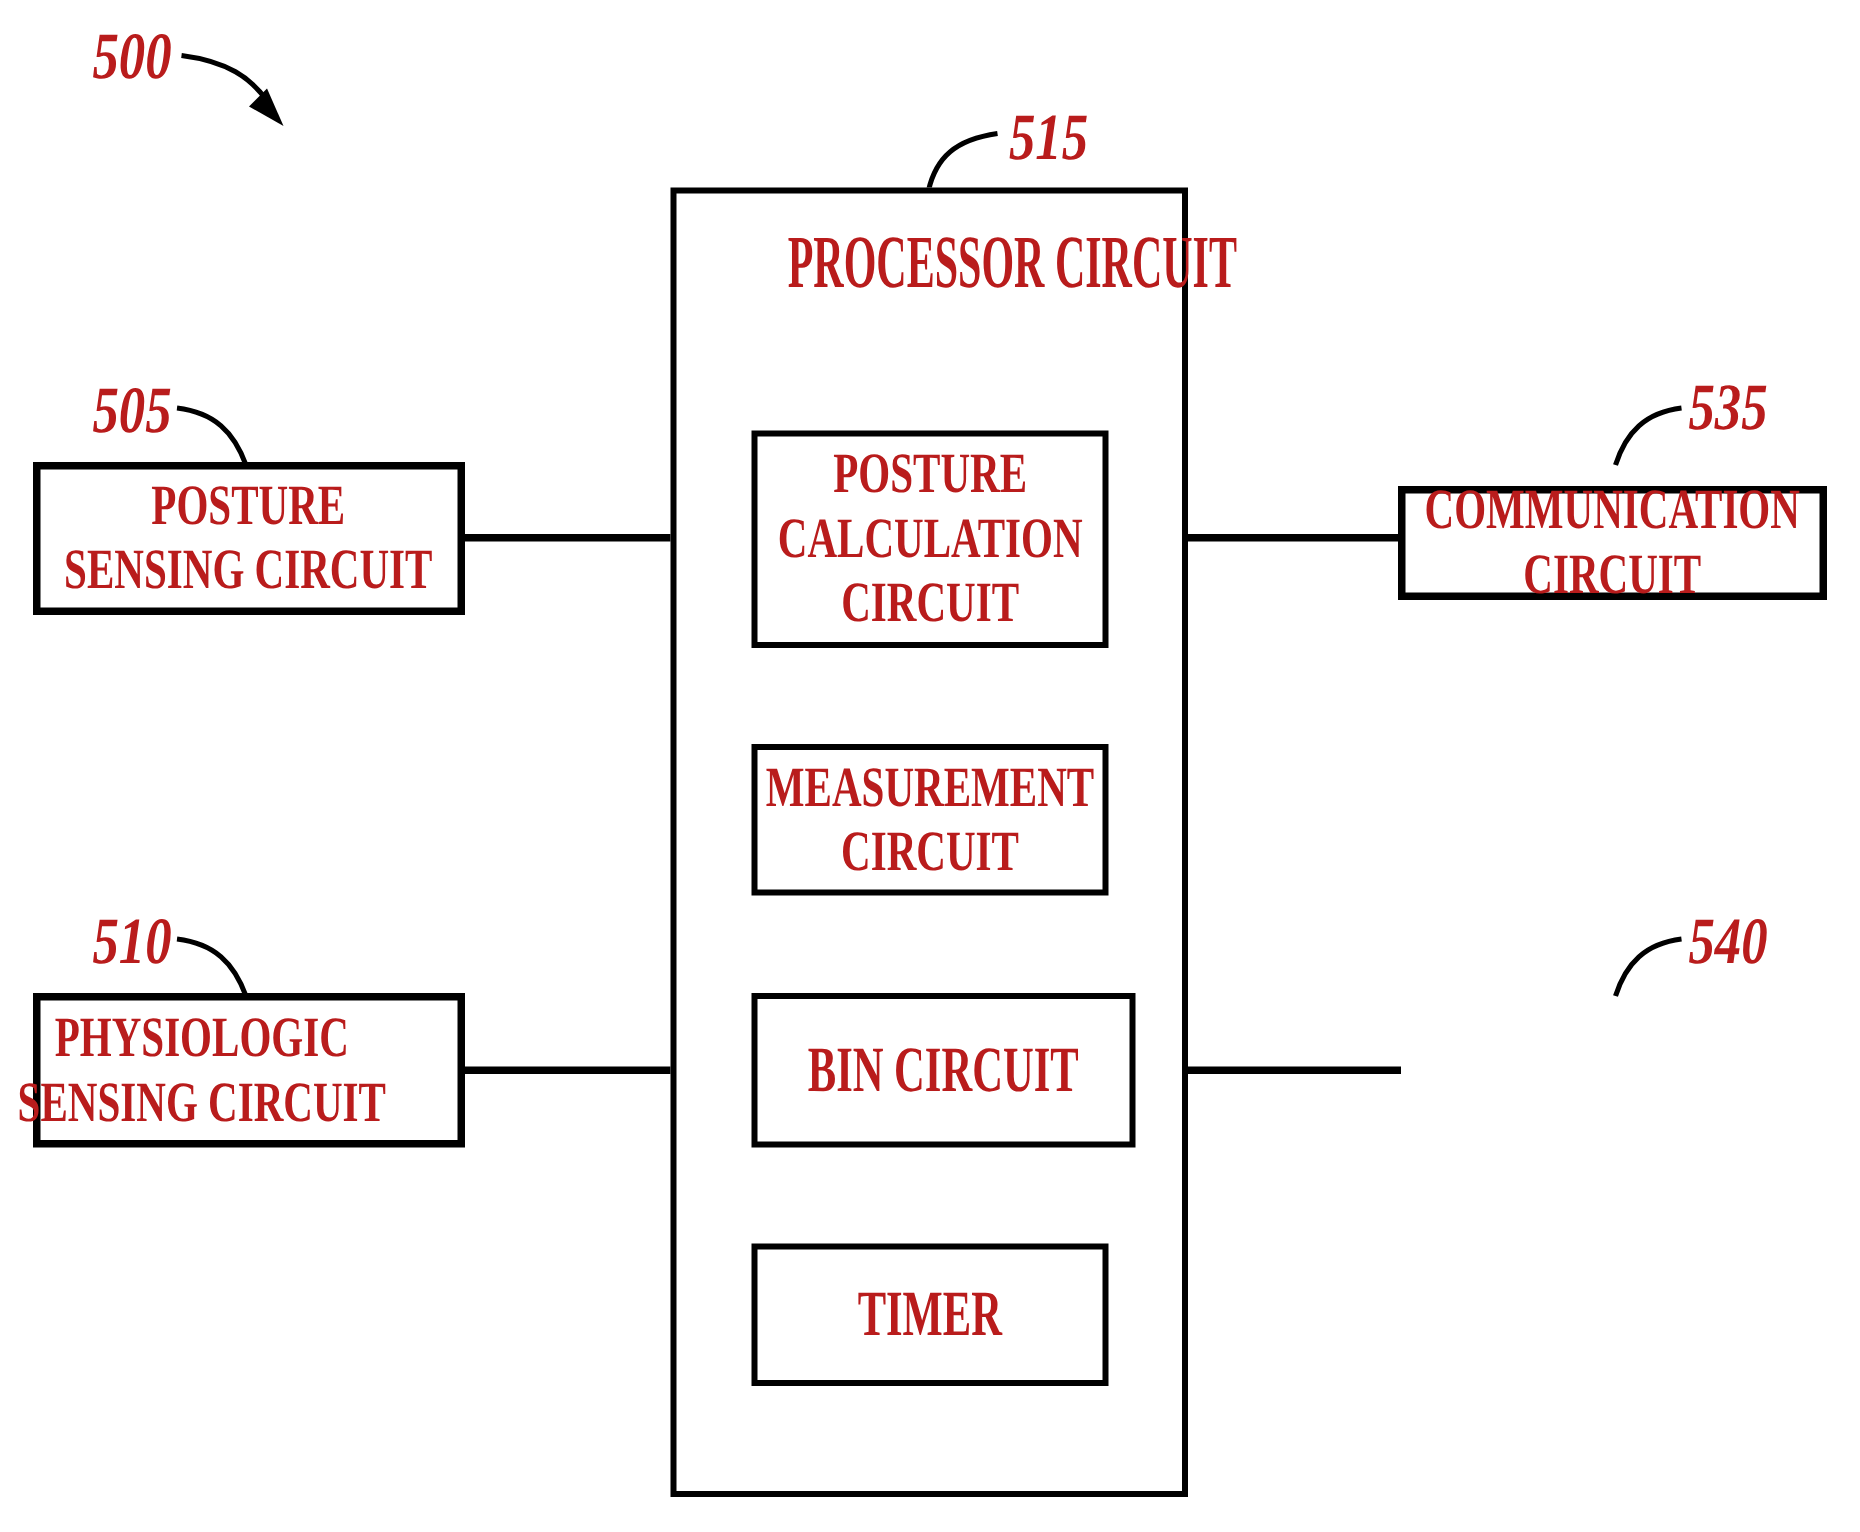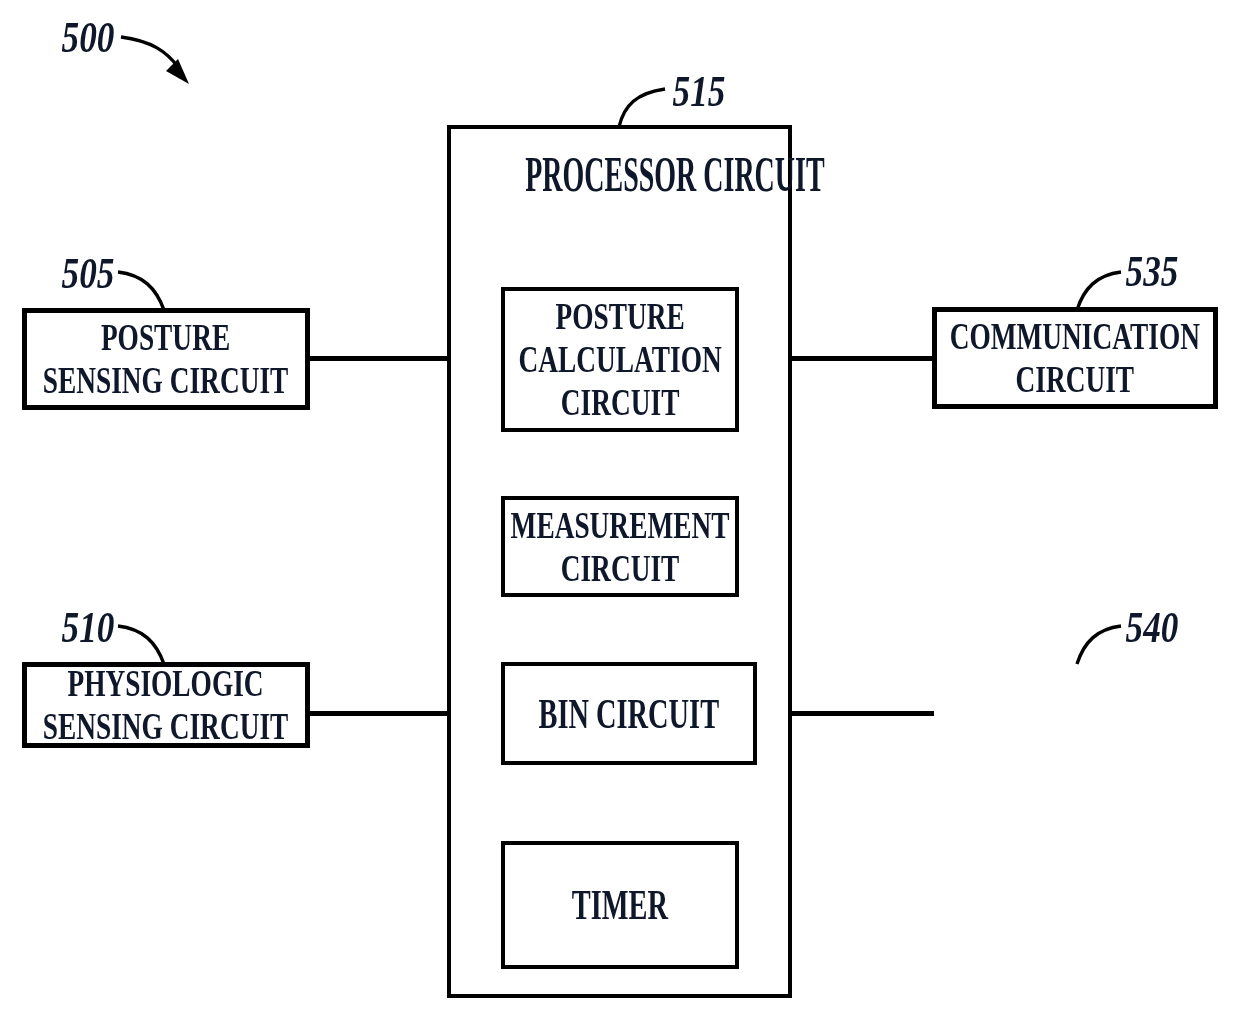--- a/index.html
+++ b/index.html
@@ -5,21 +5,21 @@
   html, body {
     margin: 0;
     padding: 0;
     background: #ffffff;
   }
   .canvas {
     position: relative;
     width: 1240px;
     height: 1021px;
     background: #ffffff;
-    color: #0f172a;
+    color: #b91c1c;
     font-family: "Liberation Serif", "DejaVu Serif", serif;
     overflow: hidden;
   }
   .overlay {
     position: absolute;
     left: 0; top: 0;
     width: 1240px;
     height: 1021px;
     pointer-events: none;
   }
@@ -135,41 +135,41 @@
       <span class="ln">CIRCUIT</span>
     </div>
   </div>
 
   <div class="box" style="left:501px; top:662px; width:256px; height:103px;">
     <div class="label label-lg">
       <span class="ln">BIN CIRCUIT</span>
     </div>
   </div>
 
-  <div class="box" style="left:501px; top:829px; width:238px; height:128px;margin-top:12px;">
+  <div class="box" style="left:501px; top:829px; width:238px; height:95px;">
     <div class="label label-lg">
       <span class="ln">TIMER</span>
     </div>
   </div>
 
   <div class="box outer" style="left:22px; top:308px; width:288px; height:102px;">
     <div class="label">
       <span class="ln">POSTURE</span>
       <span class="ln">SENSING CIRCUIT</span>
     </div>
   </div>
 
-  <div class="box outer" style="left:22px; top:662px; width:288px; height:86px;">
+  <div class="box outer" style="left:22px; top:662px; width:288px; height:103px;align-items:flex-end;">
     <div class="label">
       <span class="ln">PHYSIOLOGIC</span>
       <span class="ln">SENSING CIRCUIT</span>
     </div>
   </div>
 
-  <div class="box outer" style="left:932px; top:307px; width:286px; height:102px;">
+  <div class="box outer" style="left:932px; top:324px; width:286px; height:76px;">
     <div class="label">
       <span class="ln">COMMUNICATION</span>
       <span class="ln">CIRCUIT</span>
     </div>
   </div>
 
 
 </div>
 
 </body></html>

